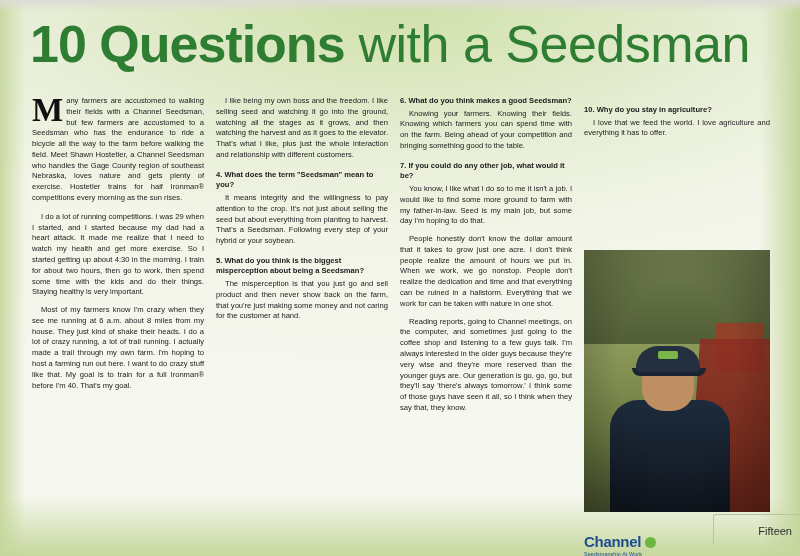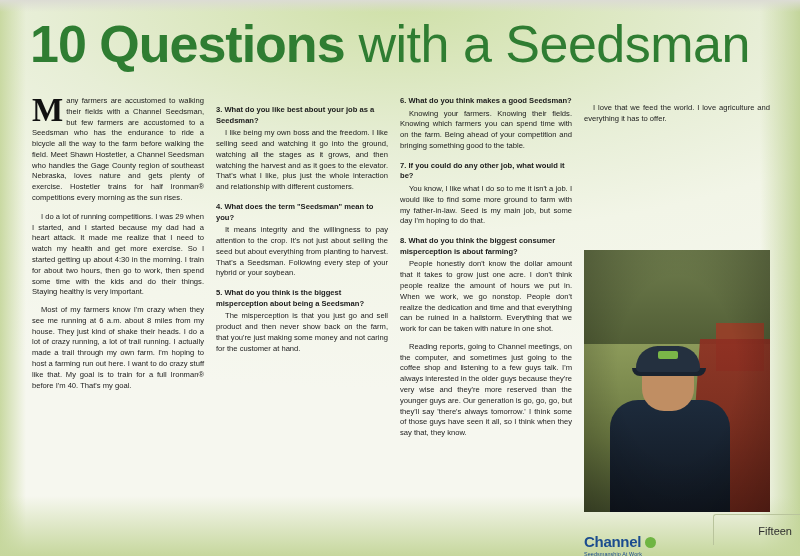--- a/index.html
+++ b/index.html
@@ -240,45 +240,44 @@
   <div class="col col1">
     <p class="dropcap-para">
       <span class="dropcap">M</span><span>any farmers are accustomed to walking their fields with a Channel Seedsman, but few farmers are accustomed to a Seedsman who has the endurance to ride a bicycle all the way to the farm before walking the field. Meet Shawn Hostetler, a Channel Seedsman who handles the Gage County region of southeast Nebraska, loves nature and gets plenty of exercise. Hostetler trains for half Ironman® competitions every morning as the sun rises.</span>
     </p>
     <p class="p">I do a lot of running competitions. I was 29 when I started, and I started because my dad had a heart attack. It made me realize that I need to watch my health and get more exercise. So I started getting up about 4:30 in the morning. I train for about two hours, then go to work, then spend some time with the kids and do their things. Staying healthy is very important.</p>
     <p class="p last">Most of my farmers know I'm crazy when they see me running at 6 a.m. about 8 miles from my house. They just kind of shake their heads. I do a lot of crazy running, a lot of trail running. I actually made a trail through my own farm. I'm hoping to host a farming run out here. I want to do crazy stuff like that. My goal is to train for a full Ironman® before I'm 40. That's my goal.</p>
   </div>
 
   <div class="col col2">
 
-    <p class="q gap">3. What do you like best about your job as a Seedsman?</p>
     <p class="p">I like being my own boss and the freedom. I like selling seed and watching it go into the ground, watching all the stages as it grows, and then watching the harvest and as it goes to the elevator. That's what I like, plus just the whole interaction and relationship with different customers.</p>
 
     <p class="q gap">4. What does the term "Seedsman" mean to you?</p>
     <p class="p">It means integrity and the willingness to pay attention to the crop. It's not just about selling the seed but about everything from planting to harvest. That's a Seedsman. Following every step of your hybrid or your soybean.</p>
 
     <p class="q gap">5. What do you think is the biggest misperception about being a Seedsman?</p>
     <p class="p last">The misperception is that you just go and sell product and then never show back on the farm, that you're just making some money and not caring for the customer at hand.</p>
   </div>
 
   <div class="col col3">
     <p class="q">6. What do you think makes a good Seedsman?</p>
     <p class="p">Knowing your farmers. Knowing their fields. Knowing which farmers you can spend time with on the farm. Being ahead of your competition and bringing something good to the table.</p>
 
     <p class="q gap">7. If you could do any other job, what would it be?</p>
     <p class="p">You know, I like what I do so to me it isn't a job. I would like to find some more ground to farm with my father-in-law. Seed is my main job, but some day I'm hoping to do that.</p>
 
-    <p class="q gap">8. What do you think the biggest consumer misperception is about farming?</p>
     <p class="p">People honestly don't know the dollar amount that it takes to grow just one acre. I don't think people realize the amount of hours we put in. When we work, we go nonstop. People don't realize the dedication and time and that everything can be ruined in a hailstorm. Everything that we work for can be taken with nature in one shot.</p>
 
     <p class="p last">Reading reports, going to Channel meetings, on the computer, and sometimes just going to the coffee shop and listening to a few guys talk. I'm always interested in the older guys because they're very wise and they're more reserved than the younger guys are. Our generation is go, go, go, but they'll say 'there's always tomorrow.' I think some of those guys have seen it all, so I think when they say that, they know.</p>
   </div>
 
   <div class="col col4">
     <p class="p noindent"></p>
+    <p class="q gap">10. Why do you stay in agriculture?</p>
     <p class="p last">I love that we feed the world. I love agriculture and everything it has to offer.</p>
   </div>
 
   <div class="photo">
     <div class="ph-sky"></div>
     <div class="ph-field"></div>
     <div class="ph-red2"></div>
     <div class="ph-red"></div>
     <div class="ph-person">
       <div class="ph-shirt"></div>

